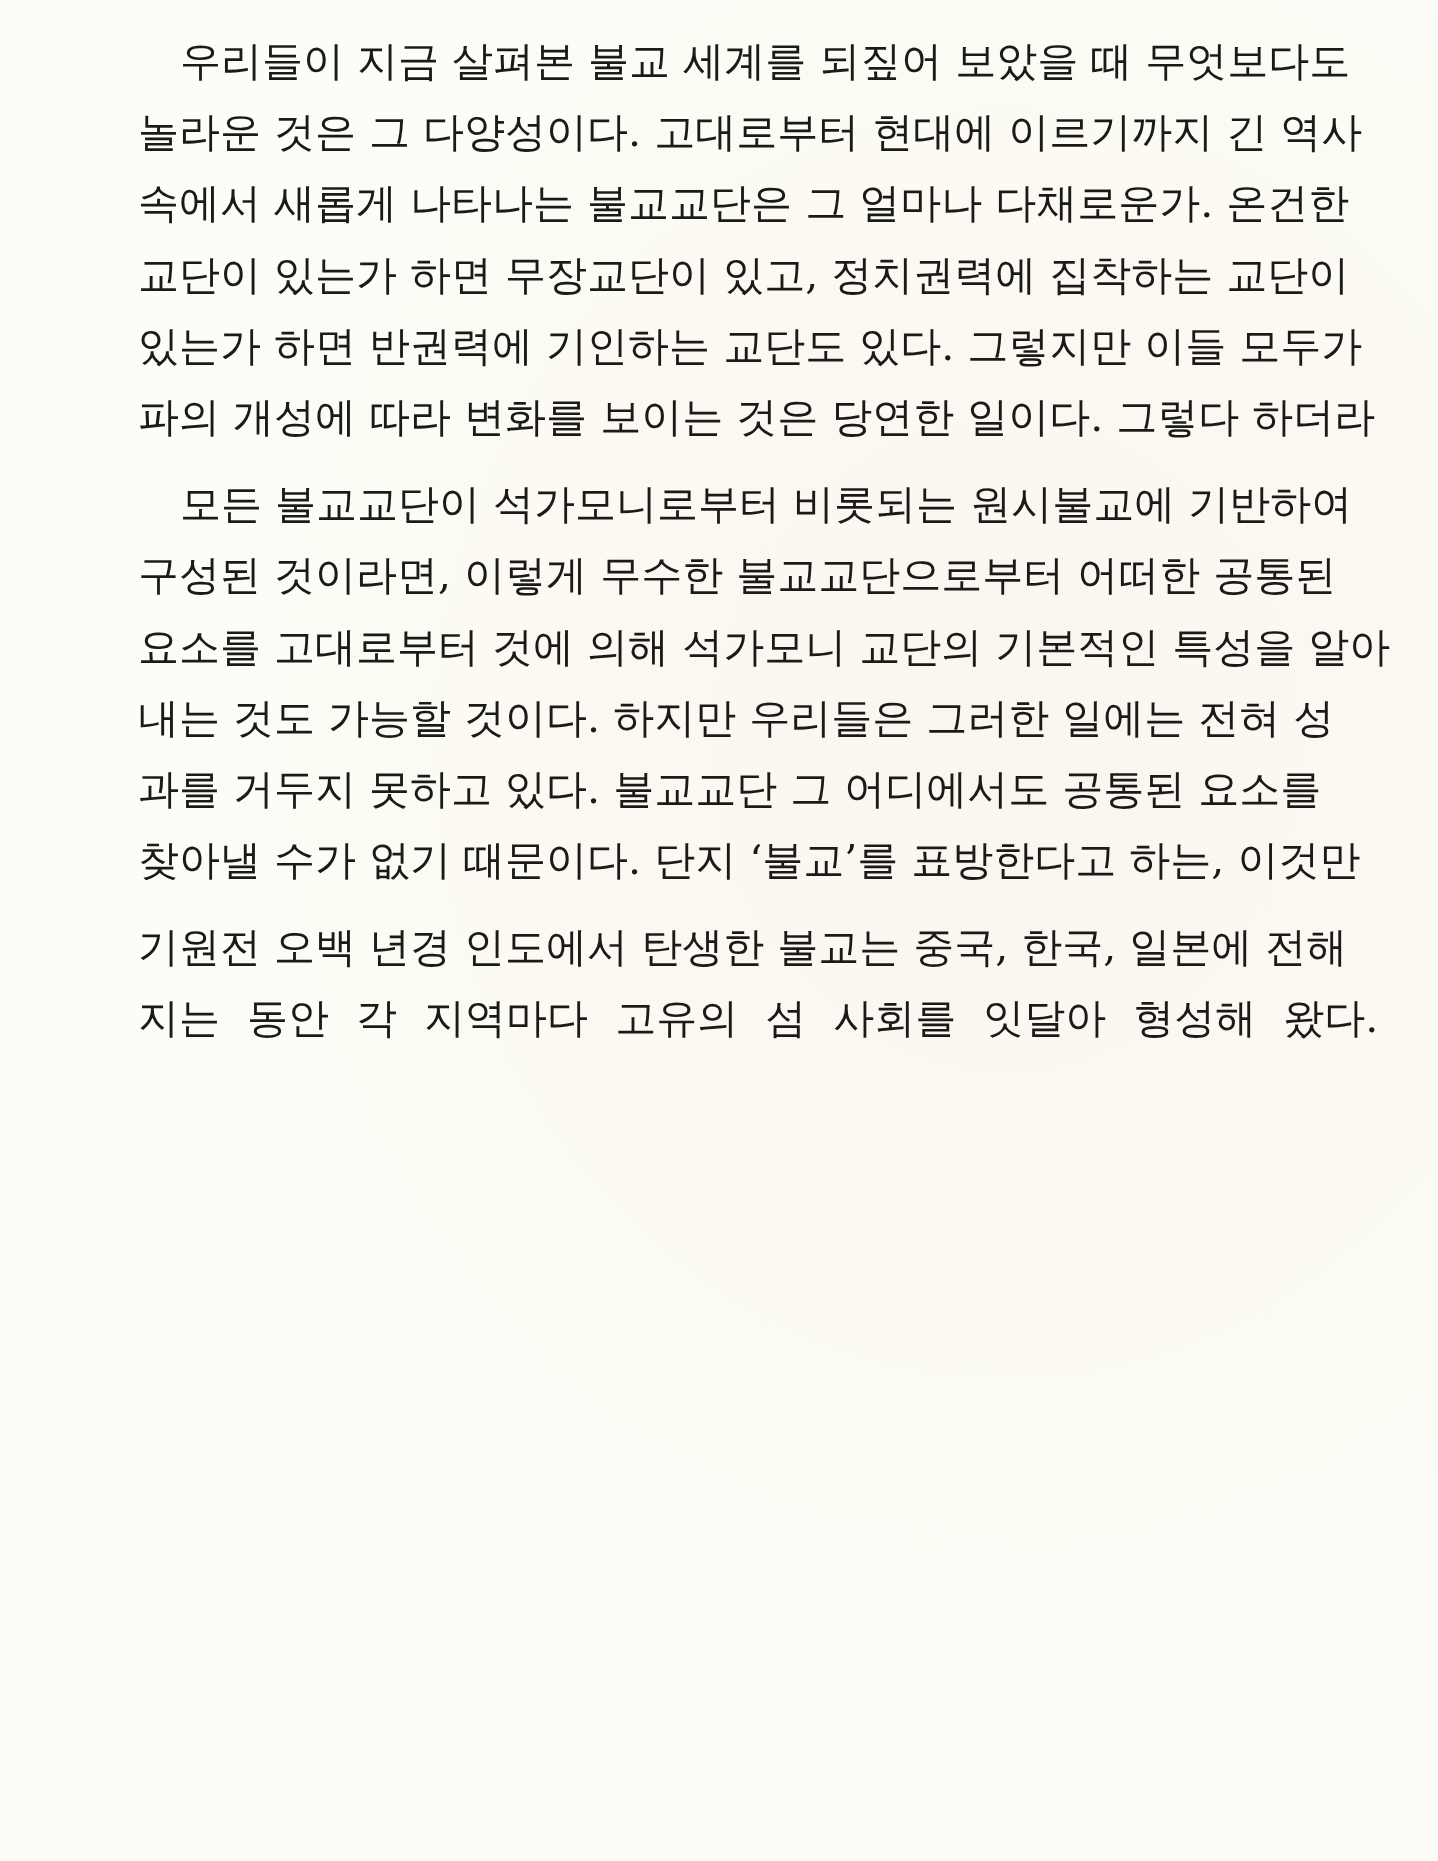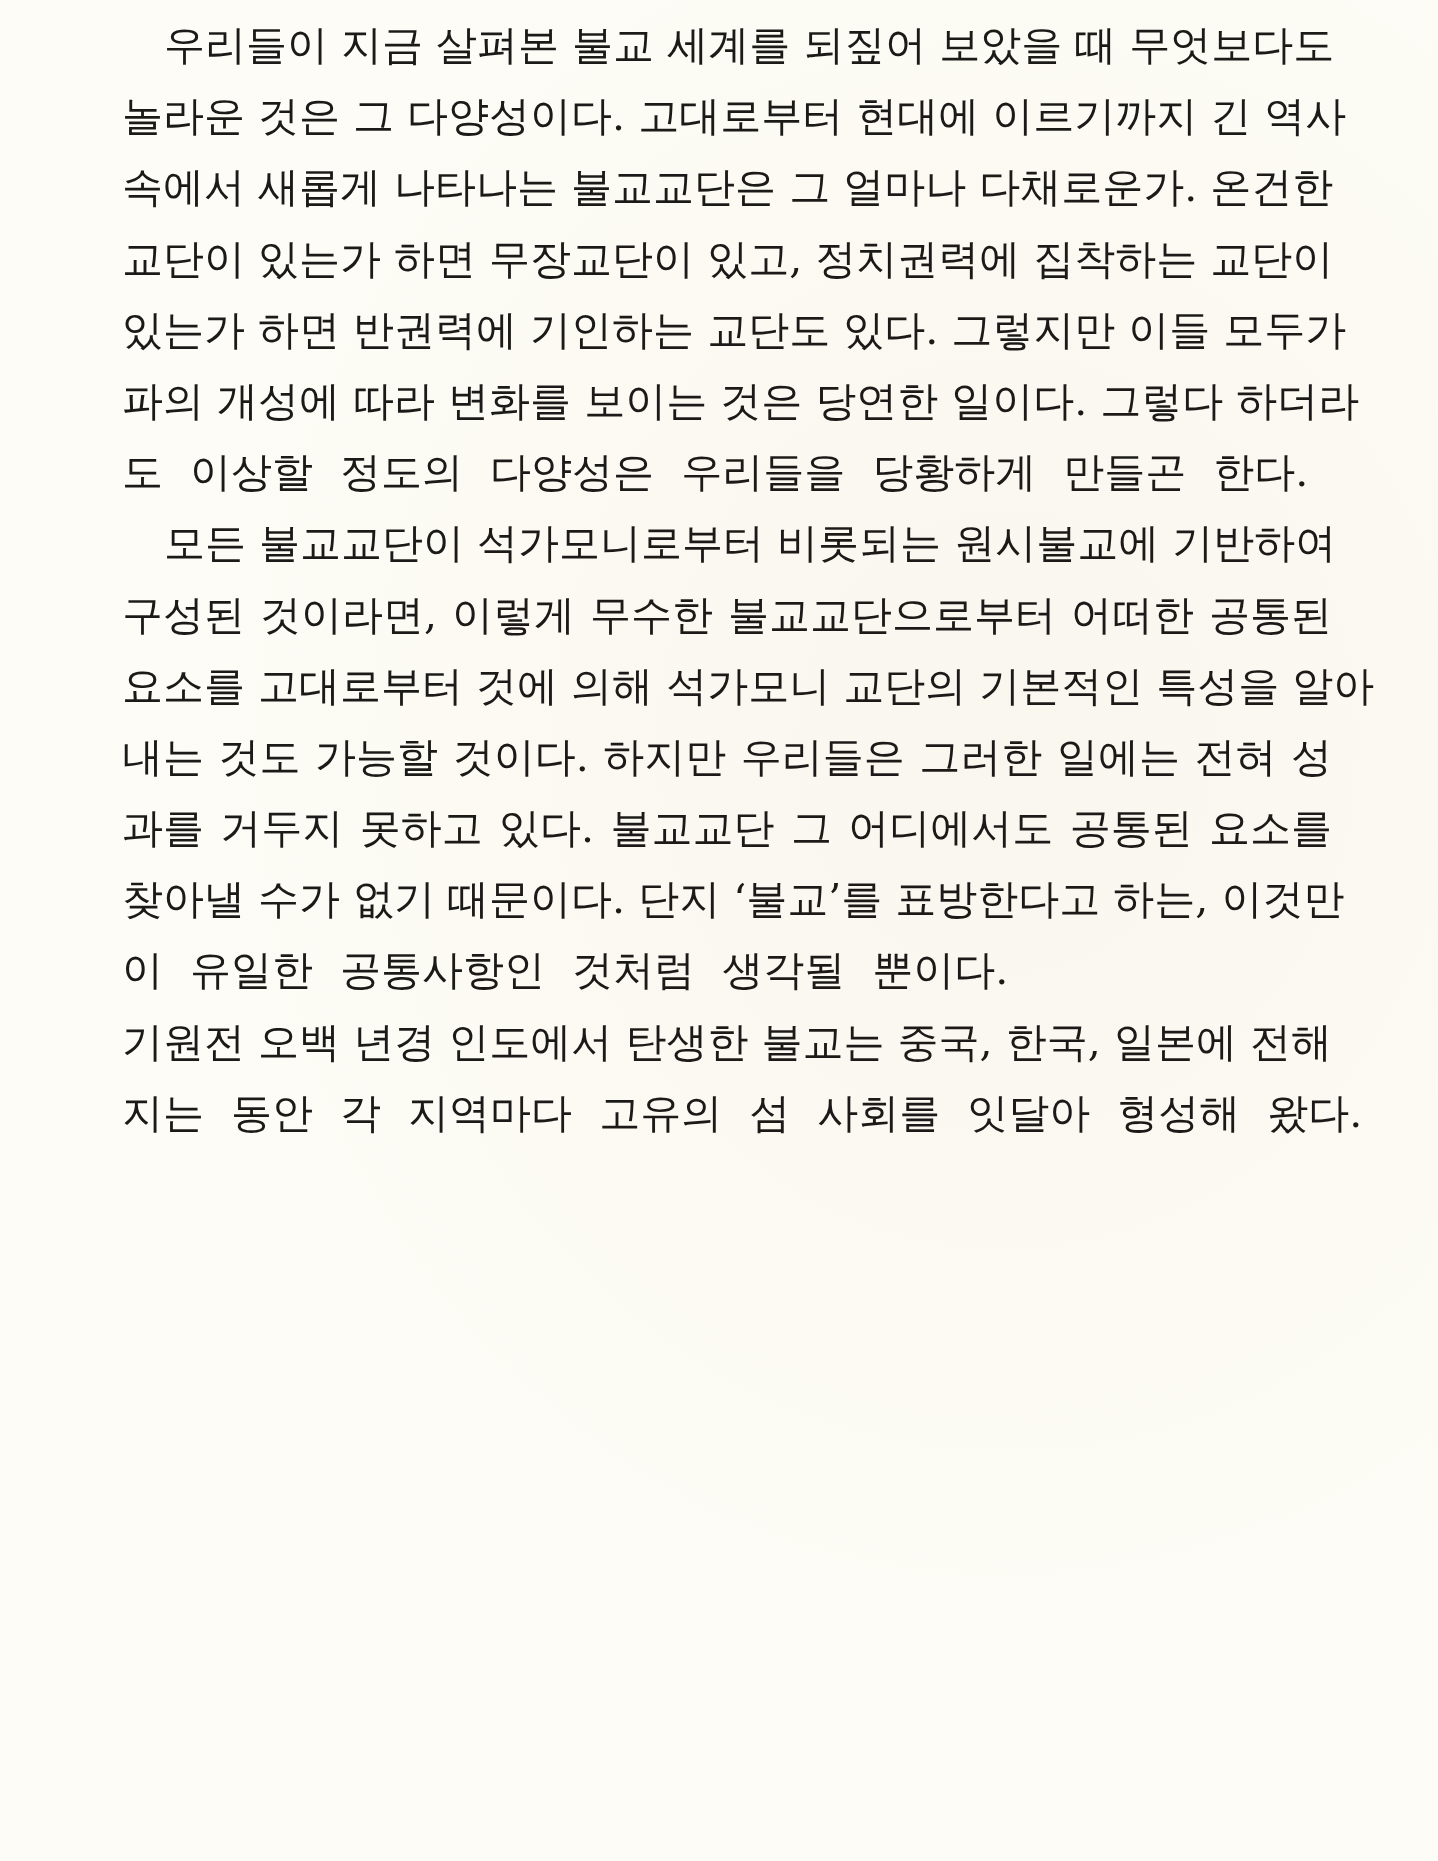--- a/index.html
+++ b/index.html
@@ -25,21 +25,21 @@
         radial-gradient(ellipse at 70% 40%, rgba(240,236,222,0.35), rgba(255,255,255,0) 60%),
         #fdfcf6;
     }
     .text-block {
       position: absolute;
       left: 122px;
       top: 10px;
       width: 1210px;
     }
     .paragraph {
-      margin: 0;
+      margin: 16px;
     }
     .line {
       display: block;
       height: 71.2px;
       line-height: 71.2px;
       font-size: 41px;
       letter-spacing: 0px;
       white-space: nowrap;
       text-align: justify;
       text-align-last: justify;
@@ -60,31 +60,29 @@
 <div class="page">
   <div class="text-block">
 
     <div class="paragraph">
       <span class="line indent">우리들이 지금 살펴본 불교 세계를 되짚어 보았을 때 무엇보다도</span>
       <span class="line">놀라운 것은 그 다양성이다. 고대로부터 현대에 이르기까지 긴 역사</span>
       <span class="line">속에서 새롭게 나타나는 불교교단은 그 얼마나 다채로운가. 온건한</span>
       <span class="line">교단이 있는가 하면 무장교단이 있고, 정치권력에 집착하는 교단이</span>
       <span class="line">있는가 하면 반권력에 기인하는 교단도 있다. 그렇지만 이들 모두가</span>
       <span class="line">파의 개성에 따라 변화를 보이는 것은 당연한 일이다. 그렇다 하더라</span>
-      <span class="line last">도 이상할 정도의 다양성은 우리들을 당황하게 만들곤 한다.</span>
     </div>
 
     <div class="paragraph">
       <span class="line indent">모든 불교교단이 석가모니로부터 비롯되는 원시불교에 기반하여</span>
       <span class="line">구성된 것이라면, 이렇게 무수한 불교교단으로부터 어떠한 공통된</span>
       <span class="line">요소를 고대로부터 것에 의해 석가모니 교단의 기본적인 특성을 알아</span>
       <span class="line">내는 것도 가능할 것이다. 하지만 우리들은 그러한 일에는 전혀 성</span>
       <span class="line">과를 거두지 못하고 있다. 불교교단 그 어디에서도 공통된 요소를</span>
       <span class="line">찾아낼 수가 없기 때문이다. 단지 ‘불교’를 표방한다고 하는, 이것만</span>
-      <span class="line last">이 유일한 공통사항인 것처럼 생각될 뿐이다.</span>
     </div>
 
     <div class="paragraph">
       <span class="line">기원전 오백 년경 인도에서 탄생한 불교는 중국, 한국, 일본에 전해</span>
       <span class="line last">지는 동안 각 지역마다 고유의 섬 사회를 잇달아 형성해 왔다.</span>
     </div>
 
 
   </div>
 </div>

